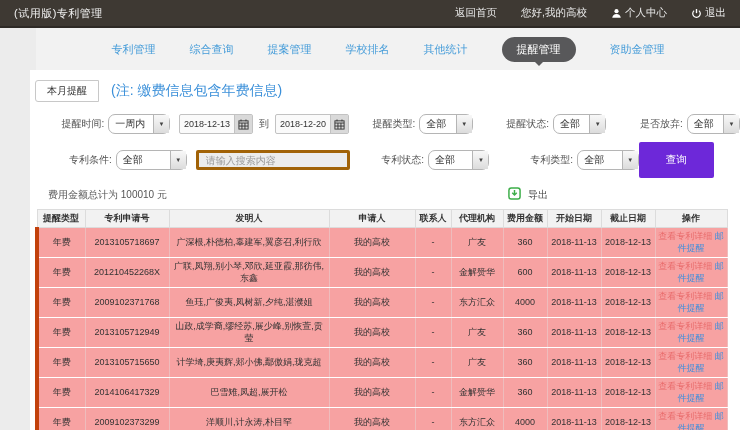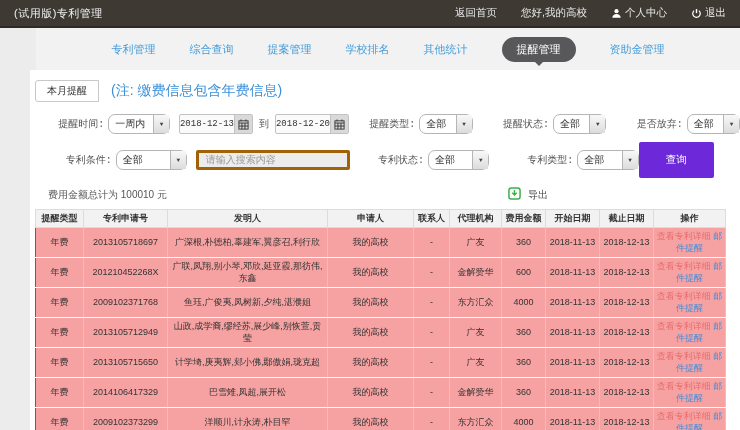--- a/index.html
+++ b/index.html
@@ -38,21 +38,21 @@
   .tabs-row{display:flex;align-items:center;margin:10px 0 0 5px;}
   .tab{
     border:1px solid #c8c8c8;background:#fff;color:#333;padding:4px 11px;
     font-size:10px;margin-left:-1px;cursor:pointer;line-height:12px;
   }
   .tab:first-child{margin-left:0;border-radius:3px 0 0 3px;}
   .tab:last-child{border-radius:0 3px 3px 0;}
   .tab.active{background:#3d85c6;border-color:#3d85c6;color:#fff;}
   .tabs-note{margin-left:12px;color:#3a8fd9;font-size:14px;}
   
-  .frow{display:flex;align-items:center;margin-top:12px;padding-left:28px;font-size:10px;color:#555;font-family:Liberation Mono, monospace;}
+  .frow{display:flex;align-items:center;margin-top:12px;padding-left:28px;font-size:10px;color:#555;}
   .frow + .frow{margin-top:8px;}
   .flabel{width:56px;text-align:right;margin-right:4px;white-space:nowrap;}
   .sel{
     display:flex;align-items:center;width:74px;height:20px;box-sizing:border-box;
     border:1px solid #b5b5b5;background:#fff;border-radius:7px;cursor:pointer;
   }
   .sel.narrow{width:64px;}
   .sel .val{flex:1;padding-left:6px;color:#333;white-space:nowrap;overflow:hidden;}
   .sel .dd{
     width:15px;align-self:stretch;border-left:1px solid #b5b5b5;
@@ -94,21 +94,21 @@
   }
   table.grid th{
     background:#f2f2f2;border:1px solid #dcdcdc;color:#333;font-weight:bold;
     height:17px;padding:0 1px;font-size:9px;
   }
   table.grid td{
     background:#f7a2a2;border-right:1px solid #eebcbc;border-bottom:1px solid #fff;
     height:27px;text-align:center;color:#333;padding:1px 2px;line-height:1.25;
     overflow:hidden;word-break:break-all;
   }
-  table.grid td:first-child{border-left:1px solid #c2410c;}
+  table.grid td:first-child{border-left:4px solid #c2410c;}
   td.c-no{color:#8091c9;cursor:pointer;}
   td.c-agency{color:#3e8edd;cursor:pointer;}
   .a-view{color:#e96a6a;cursor:pointer;}
   .a-mail{color:#3e8edd;cursor:pointer;}
 </style>
 </head>
 <body>
 
 <div class="topbar">
   <span class="brand">(试用版)专利管理</span>

